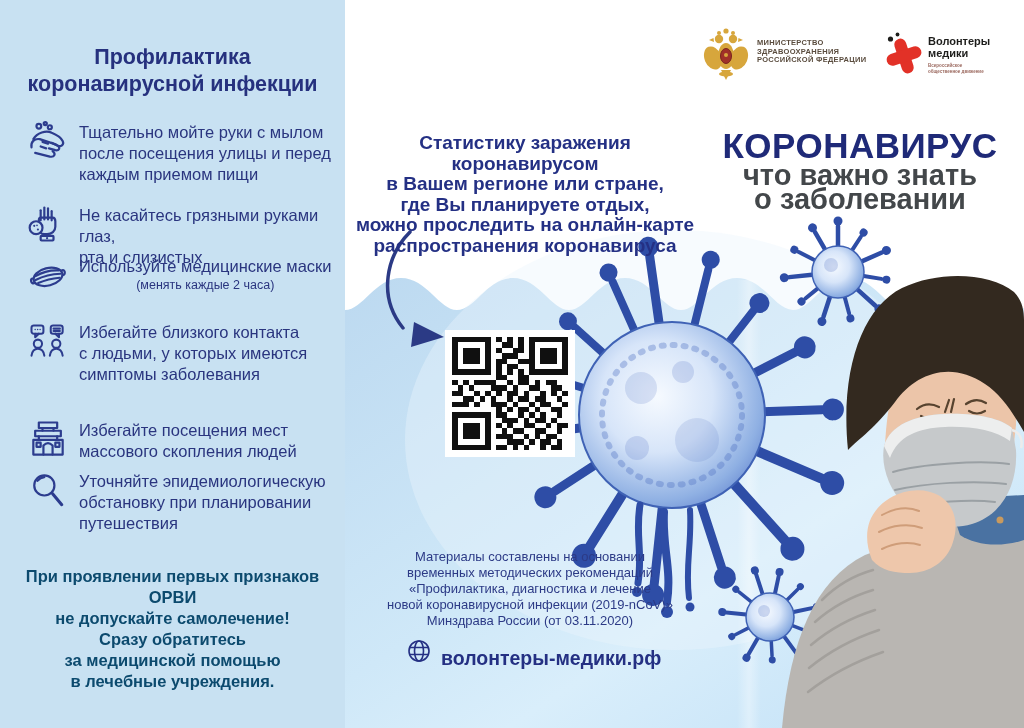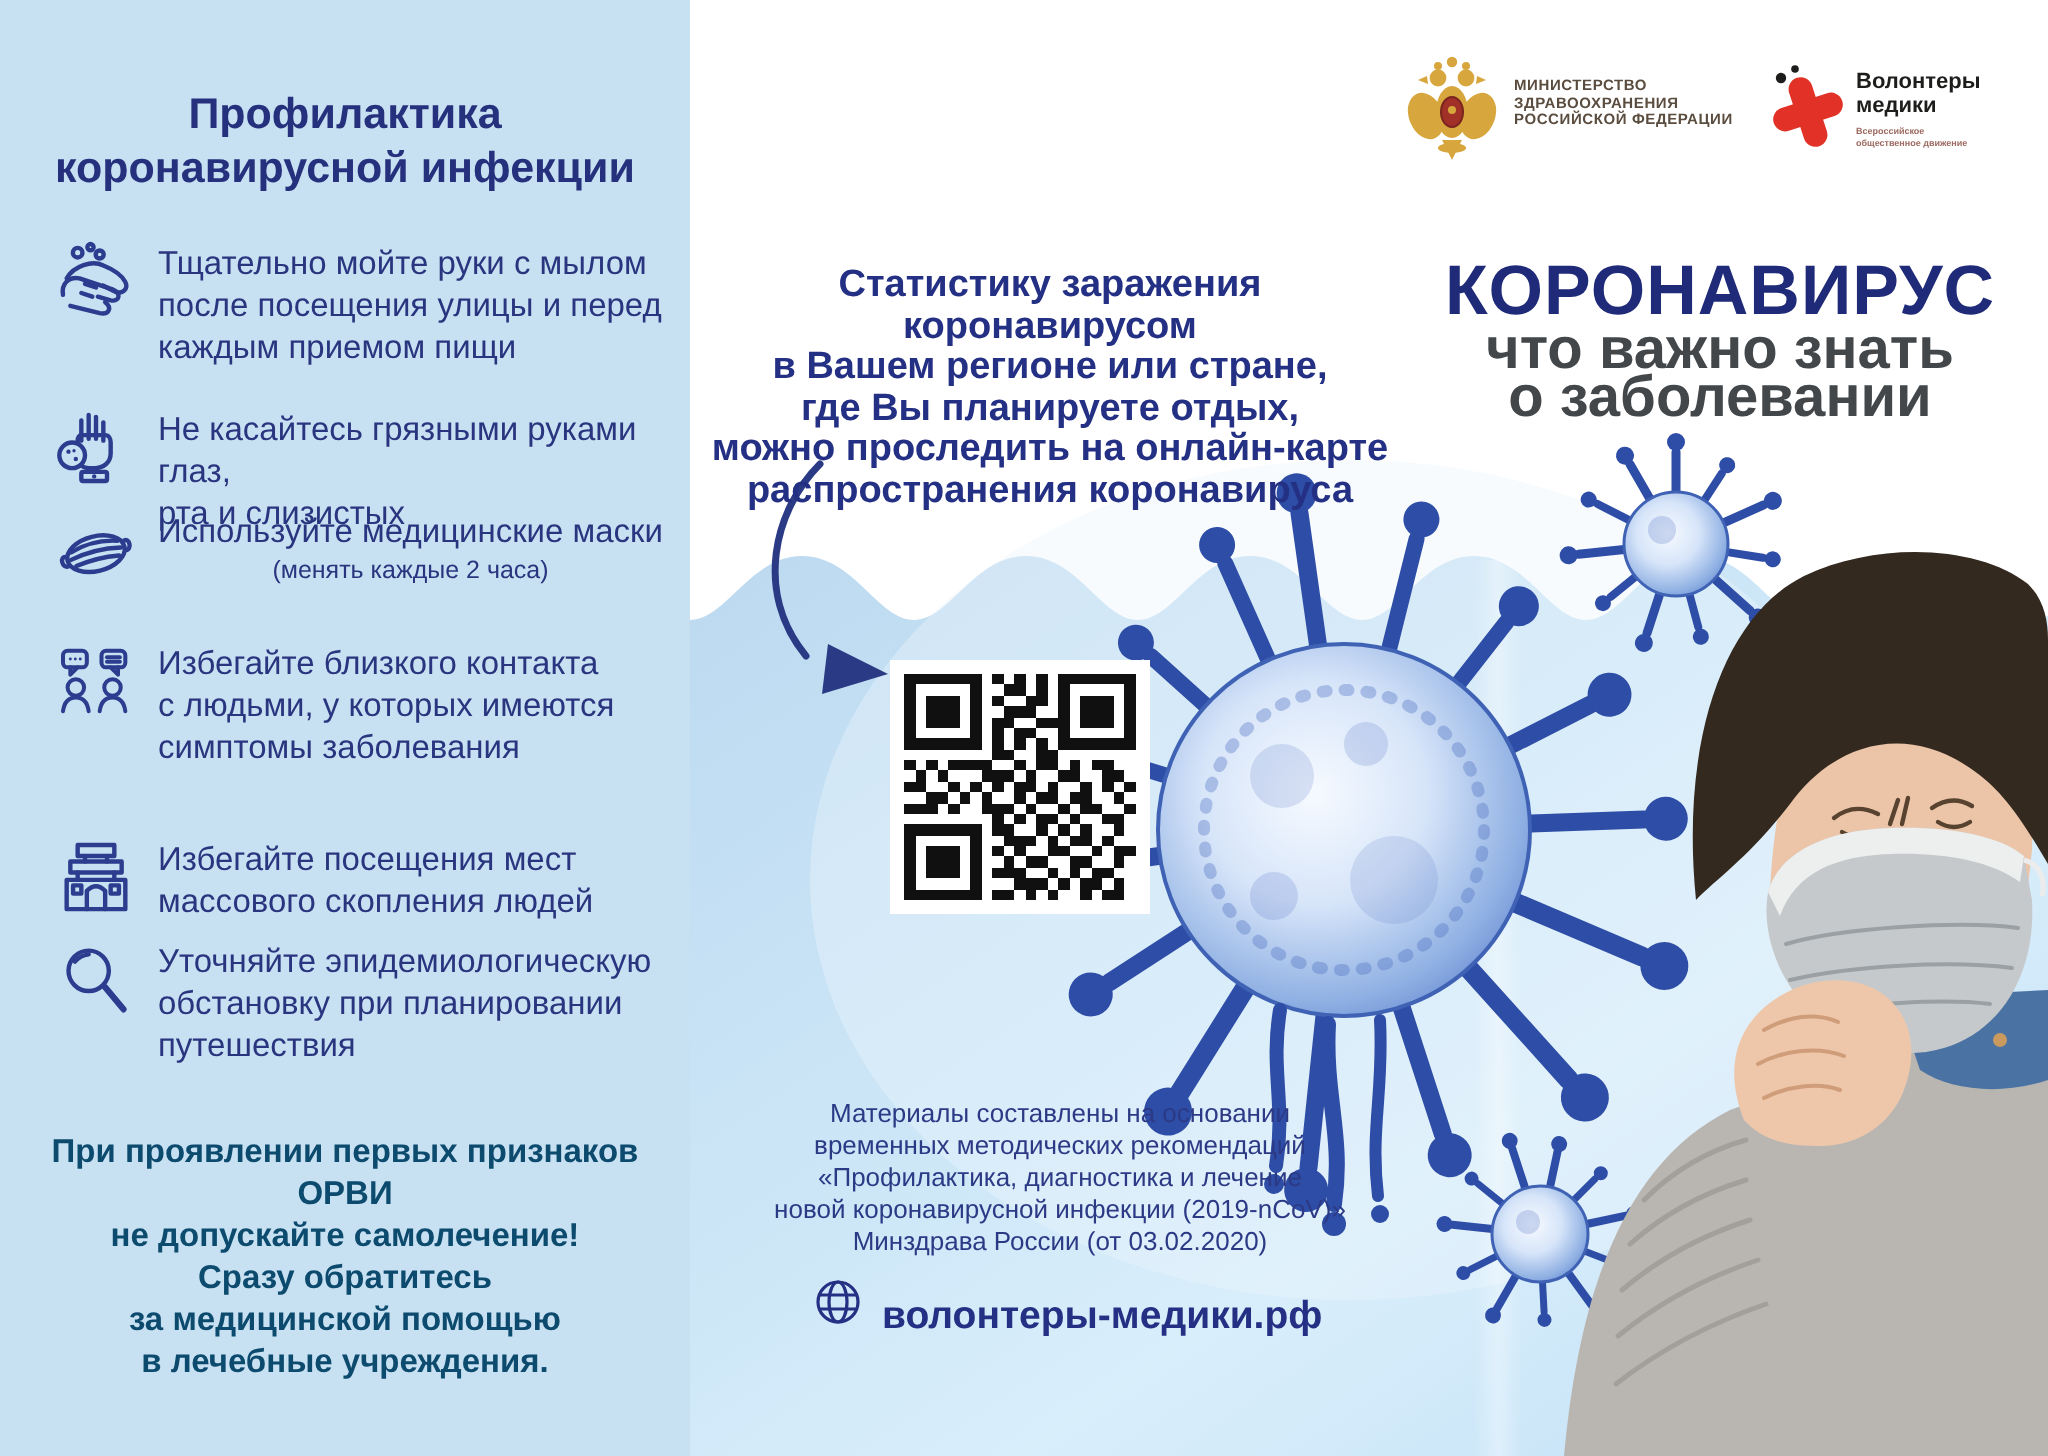--- a/index.html
+++ b/index.html
@@ -877,21 +877,21 @@
         <i class="on"></i>
         <i class="on"></i>
         <i></i>
       </div>
   </div>
 
   <div class="abs materials-text ml">Материалы составлены на основании
 временных методических рекомендаций
 «Профилактика, диагностика и лечение
 новой коронавирусной инфекции (2019-nCoV)»
-Минздрава России (от 03.02.2020)</div>
+Минздрава России (от 03.11.2020)</div>
 
   <div class="abs website-row">
     <svg width="24" height="24" viewBox="0 0 24 24" fill="none" stroke="#243083" stroke-width="1.6">
       <circle cx="12" cy="12" r="10"></circle>
       <ellipse cx="12" cy="12" rx="4.5" ry="10"></ellipse>
       <path d="M2.5,8.5 H21.5 M2.5,15.5 H21.5"></path>
     </svg>
     <div class="website-text">волонтеры-медики.рф</div>
   </div>
 

